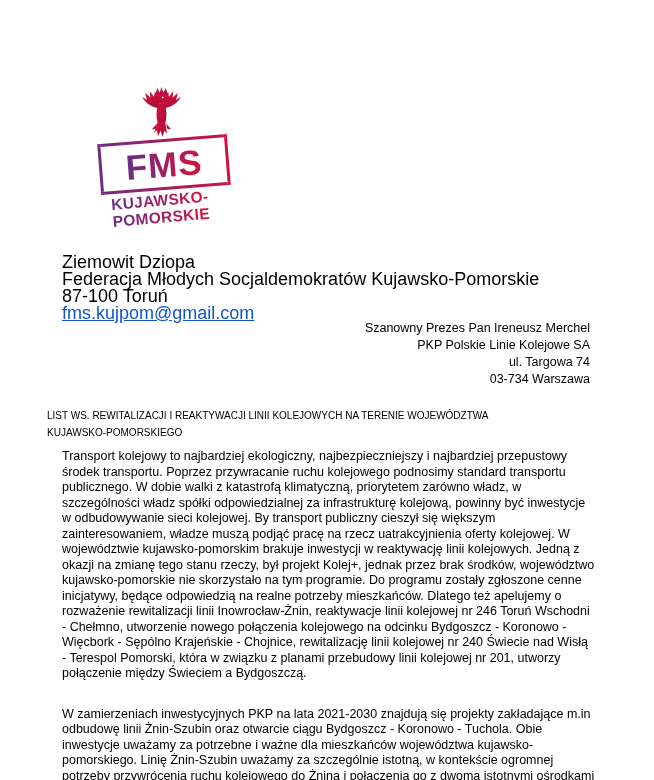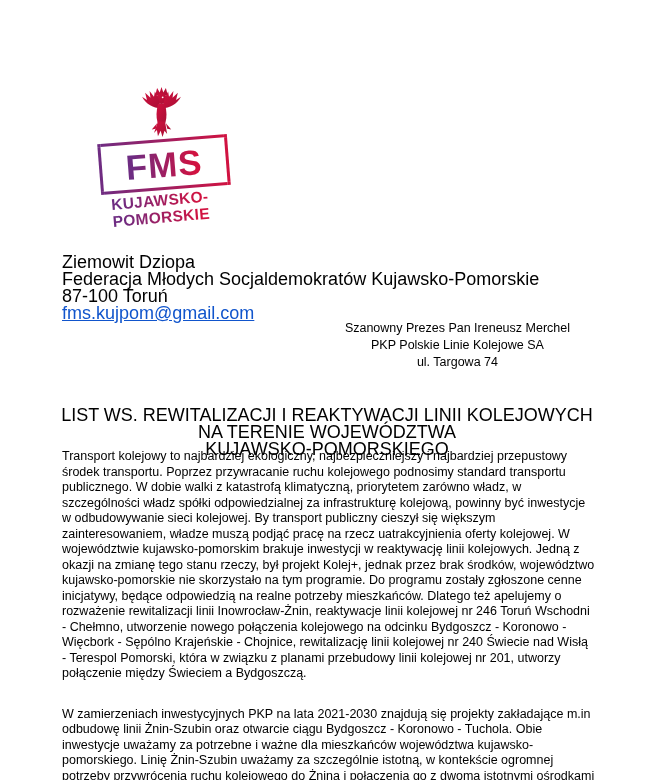--- a/index.html
+++ b/index.html
@@ -53,28 +53,28 @@
     line-height:16.5px;white-space:nowrap;
   }
 
   
   .sender{
     position:absolute;left:62px;top:254px;
     font-size:18px;line-height:17px;
   }
   .sender a{color:var(--link);text-decoration:underline;}
   .recipient{
-    position:absolute;right:84px;top:320px;
-    font-size:12.5px;line-height:17px;text-align:center;
+    position:absolute;right:64px;top:320px;
+    font-size:12.5px;line-height:17px;text-align:right;
   }
 
   
   .subject{
     position:absolute;left:47px;right:47px;top:407px;
-    font-size:18px;line-height:17px;text-align:center;
+    font-size:10px;line-height:17px;text-align:left;
   }
 
   
   .letter-body{
     position:absolute;left:62px;top:449px;width:533px;
     font-size:12.5px;line-height:15.5px;
   }
   .letter-body .para2{margin-top:25px;}
 </style>
 </head>
@@ -123,20 +123,21 @@
     <div>Ziemowit Dziopa</div>
     <div>Federacja Młodych Socjaldemokratów Kujawsko-Pomorskie</div>
     <div>87-100 Toruń</div>
     <div><a href="#">fms.kujpom@gmail.com</a></div>
   </div>
 
   <div class="recipient">
     <div>Szanowny Prezes Pan Ireneusz Merchel</div>
     <div>PKP Polskie Linie Kolejowe SA</div>
     <div>ul. Targowa 74</div>
+    <div>03-734 Warszawa</div>
   </div>
 
   <div class="subject">
     <div>LIST WS. REWITALIZACJI I REAKTYWACJI LINII KOLEJOWYCH NA TERENIE WOJEWÓDZTWA</div>
     <div>KUJAWSKO-POMORSKIEGO</div>
   </div>
 
   <div class="letter-body">
     <div class="para1">Transport kolejowy to najbardziej ekologiczny, najbezpieczniejszy i najbardziej przepustowy środek transportu. Poprzez przywracanie ruchu kolejowego podnosimy standard transportu publicznego. W dobie walki z katastrofą klimatyczną, priorytetem zarówno władz, w szczególności władz spółki odpowiedzialnej za infrastrukturę kolejową, powinny być inwestycje w odbudowywanie sieci kolejowej. By transport publiczny cieszył się większym zainteresowaniem, władze muszą podjąć pracę na rzecz uatrakcyjnienia oferty kolejowej. W województwie kujawsko-pomorskim brakuje inwestycji w reaktywację linii kolejowych. Jedną z okazji na zmianę tego stanu rzeczy, był projekt Kolej+, jednak przez brak środków, województwo kujawsko-pomorskie nie skorzystało na tym programie. Do programu zostały zgłoszone cenne inicjatywy, będące odpowiedzią na realne potrzeby mieszkańców.  Dlatego też apelujemy o rozważenie rewitalizacji linii Inowrocław-Żnin, reaktywacje linii kolejowej nr 246 Toruń Wschodni - Chełmno, utworzenie nowego połączenia kolejowego na odcinku Bydgoszcz - Koronowo - Więcbork - Sępólno Krajeńskie - Chojnice, rewitalizację linii kolejowej nr 240 Świecie nad Wisłą - Terespol Pomorski, która w związku z planami przebudowy linii kolejowej nr 201, utworzy połączenie między Świeciem a Bydgoszczą.</div>
     <div class="para2">W zamierzeniach inwestycyjnych PKP na lata 2021-2030 znajdują się projekty zakładające m.in odbudowę linii Żnin-Szubin oraz otwarcie ciągu Bydgoszcz - Koronowo - Tuchola. Obie inwestycje uważamy za potrzebne i ważne dla mieszkańców województwa kujawsko-pomorskiego. Linię Żnin-Szubin uważamy za szczególnie istotną, w kontekście ogromnej potrzeby przywrócenia ruchu kolejowego do Żnina i połączenia go z dwoma istotnymi ośrodkami - Poznaniem i Bydgoszczą, w związku z planowaną przebudową linii kolejowej nr 356. Plany te uwzględnione są także w projekcie Regionalnego Planu Transportowego województwa Kujawsko-Pomorskiego.</div>

